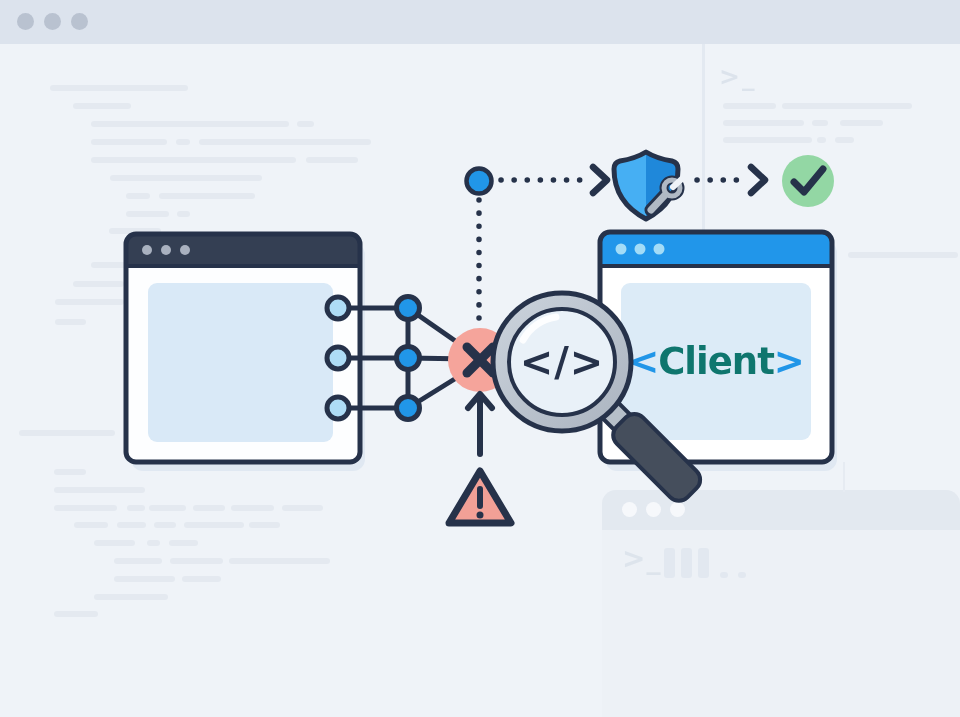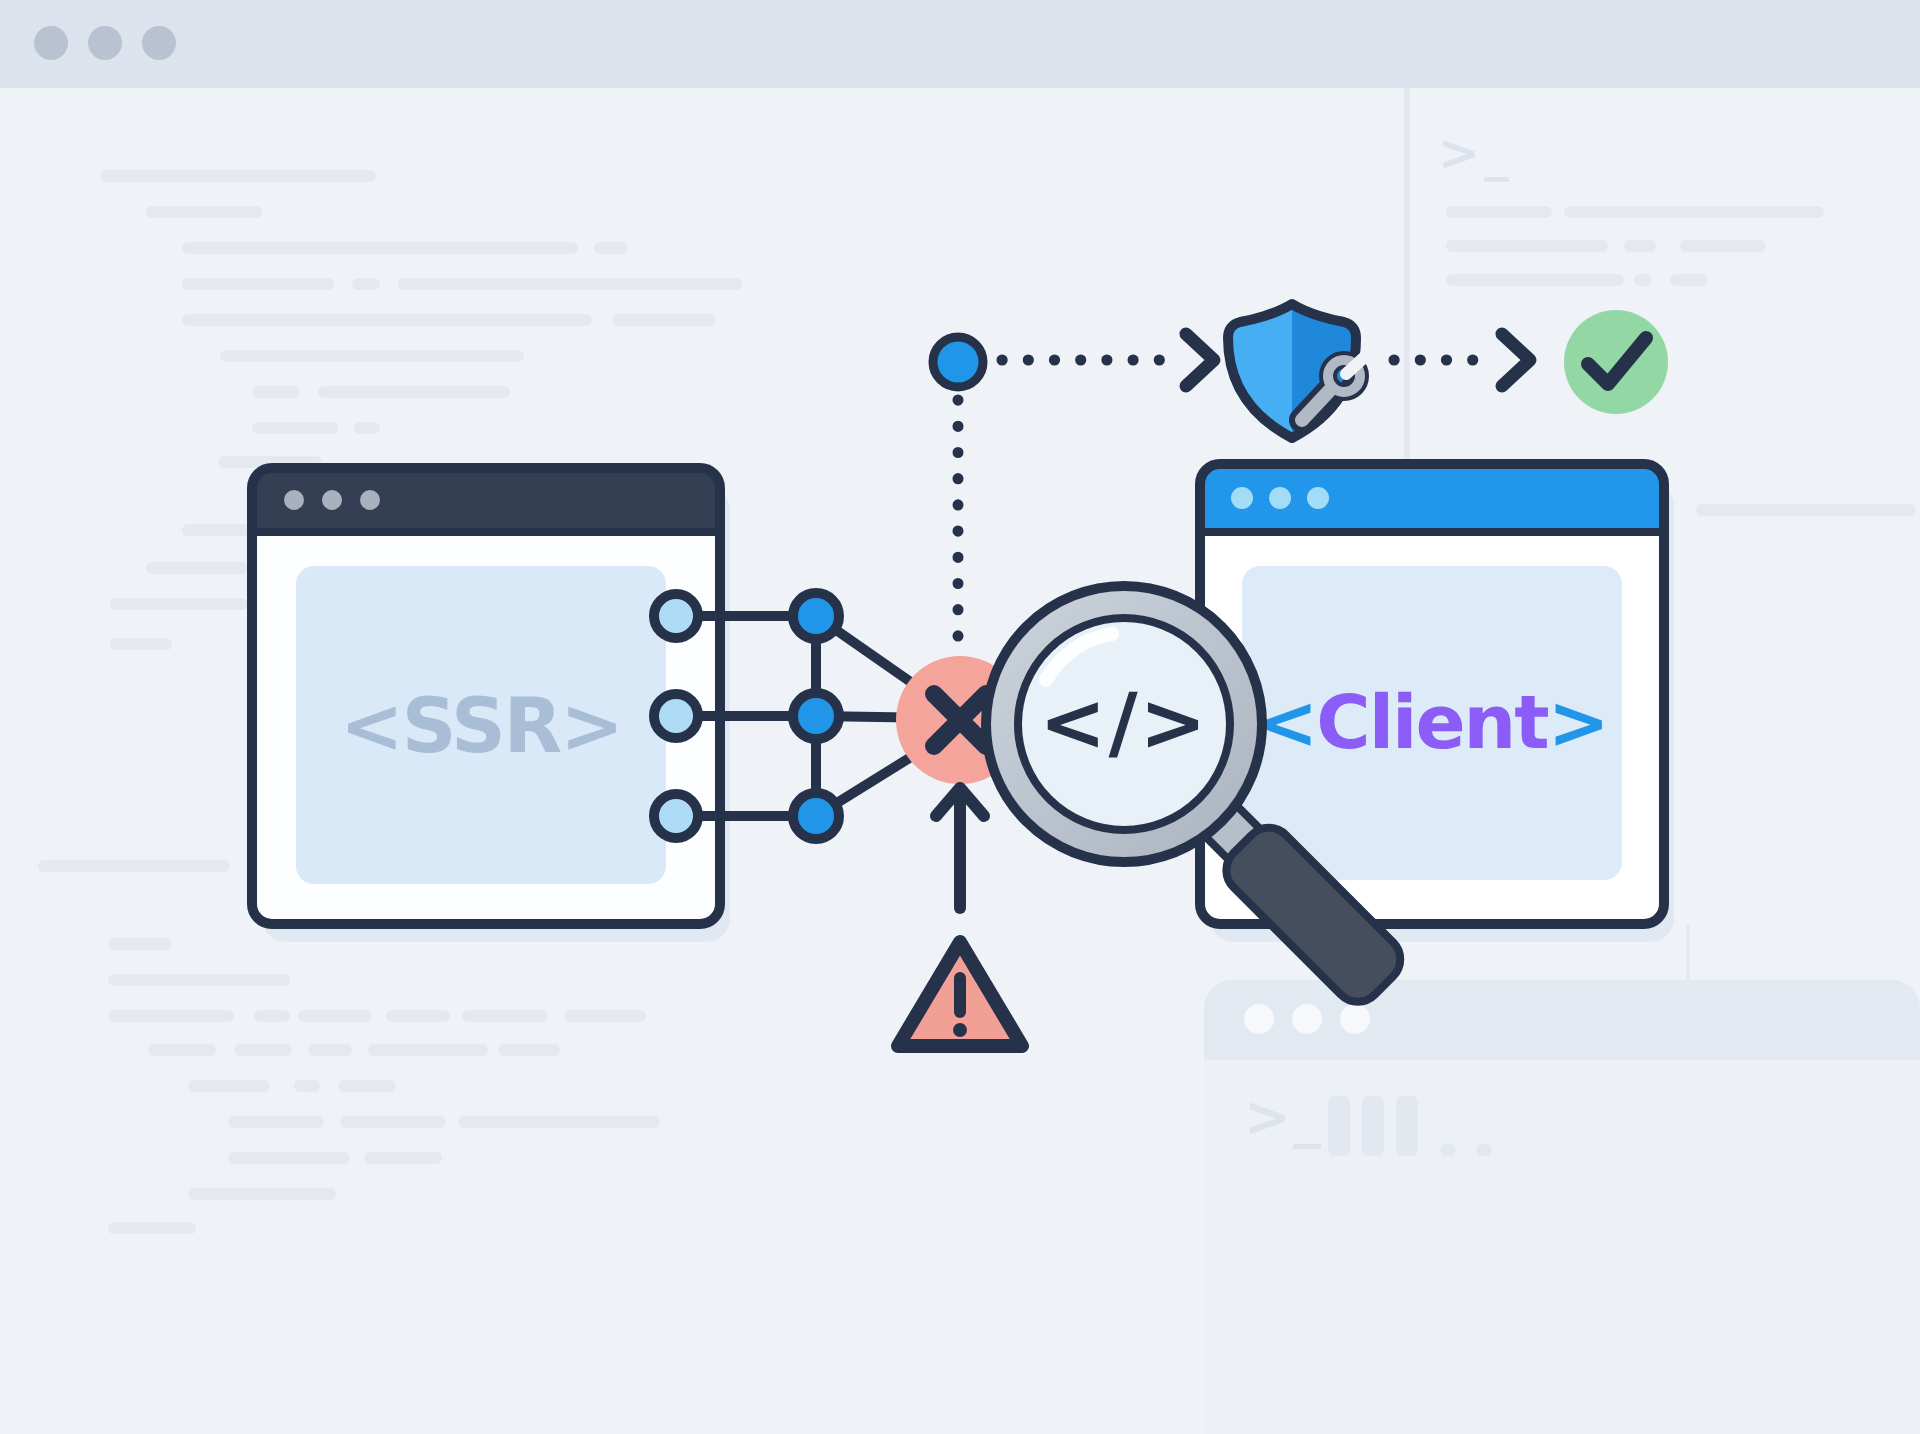--- a/index.html
+++ b/index.html
@@ -24,21 +24,21 @@
   
   .layer{position:absolute;left:0;top:0;}
   
   #ssr-label{position:absolute;left:148px;top:283px;width:185px;height:159px;display:flex;
              align-items:center;justify-content:center;font-size:38px;font-weight:bold;
              color:#a9bed6;letter-spacing:-1px;}
   #client-label{position:absolute;left:621px;top:283px;width:190px;height:157px;display:flex;
              align-items:center;justify-content:center;font-size:37px;font-weight:bold;
              letter-spacing:-1px;}
   #client-label .bracket{color:#2196e8;}
-  #client-label .word{color:#8b5cf6;text-align:right;}
+  #client-label .word{color:#0f766e;text-align:right;}
   #mag-glyph{position:absolute;left:492px;top:333px;width:140px;height:58px;display:flex;
              align-items:center;justify-content:center;font-size:40px;font-weight:bold;
              color:#26324a;letter-spacing:1px;z-index:7;}
 </style>
 </head>
 <body>
 
 <div id="canvas">
 
   <div id="topbar">
@@ -212,21 +212,20 @@
       <line x1="480" y1="454" x2="480" y2="400" stroke="#26324a" stroke-width="6" stroke-linecap="round"></line>
       <polyline points="468,408 480,394 492,408" fill="none" stroke="#26324a" stroke-width="6" stroke-linecap="round" stroke-linejoin="round"></polyline>
       <g>
         <polygon points="480,471 511,523 449,523" fill="#f2a096" stroke="#26324a" stroke-width="7" stroke-linejoin="round"></polygon>
         <line x1="480" y1="489" x2="480" y2="506" stroke="#26324a" stroke-width="6" stroke-linecap="round"></line>
         <circle cx="480" cy="515" r="3.5" fill="#26324a"></circle>
       </g>
     </g>
   </svg>
 
-  <div id="ssr-label" style="z-index:3">&lt;SSR&gt;</div>
   <div id="client-label" style="z-index:3">
     <span class="bracket">&lt;</span>
       <span class="word">Client</span>
       <span class="bracket">&gt;</span>
   </div>
 
   <svg class="layer" width="960" height="717" viewBox="0 0 960 717" style="z-index:6">
     <g>
       <g transform="rotate(45 612 412)">
         <rect x="596" y="401" width="32" height="22" fill="#b6bfc9" stroke="#26324a" stroke-width="4"></rect>

